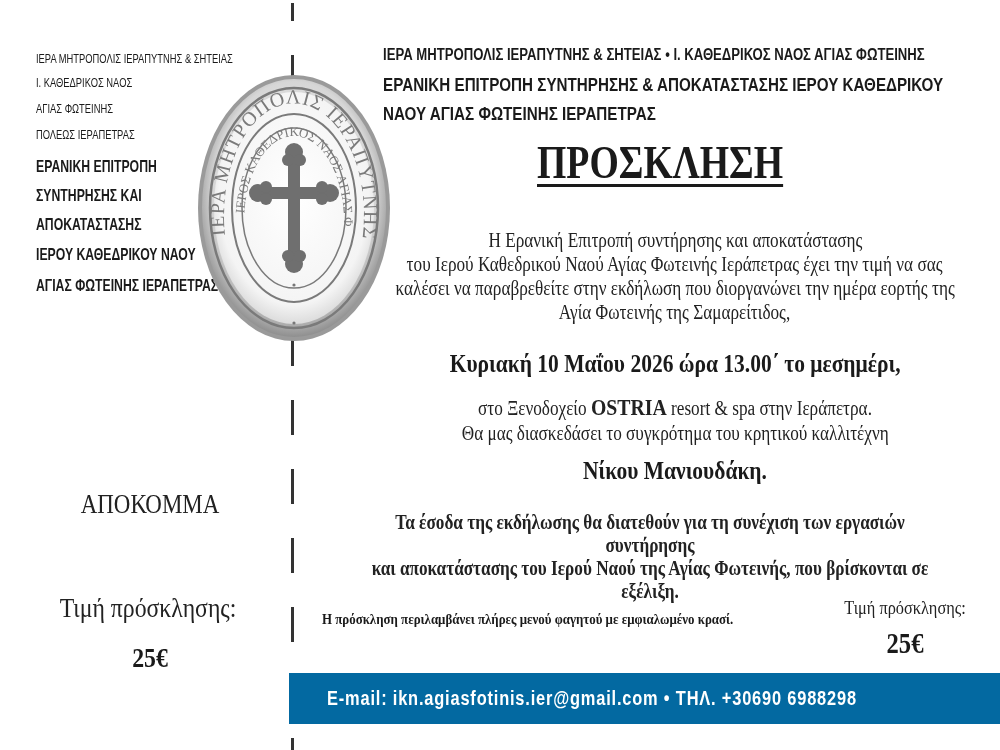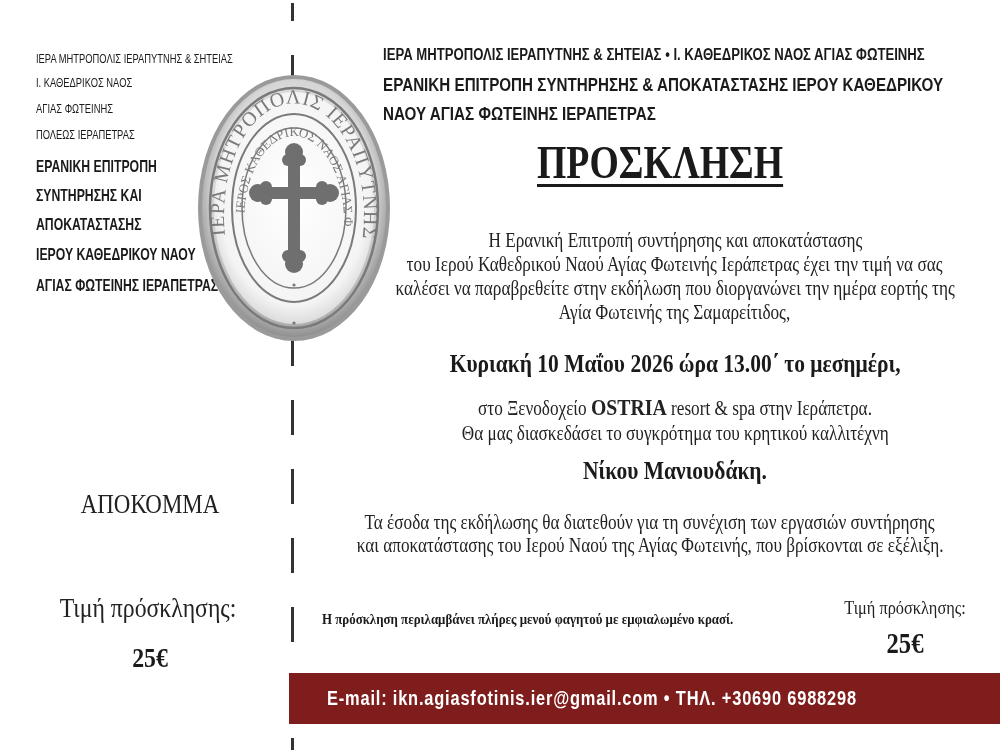--- a/index.html
+++ b/index.html
@@ -73,39 +73,39 @@
 
   .p1 { top: 229px; }
   .p1 .ln { height: 24px; }
 
   .date-line { position: absolute; left: 330px; width: 690px; top: 350px; text-align: center; }
   .venue-line { position: absolute; left: 330px; width: 690px; top: 395px; text-align: center; }
   .band-line { position: absolute; left: 330px; width: 690px; top: 422px; text-align: center; }
   .artist-line { position: absolute; left: 330px; width: 690px; top: 457px; text-align: center; }
 
   .proceeds { position: absolute; left: 305px; width: 690px; top: 511px; text-align: center; }
-  .proceeds .ln { height: 28px; }
+  .proceeds .ln { height: 28px; font-weight: bold; }
 
   .includes {
     position: absolute; left: 322px; top: 611px; white-space: nowrap;
     font-size: 15px; font-weight: bold; color: #1a1a1a;
     transform: scaleX(0.86); transform-origin: left top;
   }
   .price-label-r {
     position: absolute; left: 800px; width: 210px; top: 597px; text-align: center;
     font-size: 19px; color: #222; transform: scaleX(0.86); transform-origin: center top;
   }
   .price-r {
     position: absolute; left: 800px; width: 210px; top: 627px; text-align: center;
     font-size: 29px; font-weight: bold; transform: scaleX(0.85); transform-origin: center top;
   }
 
   .contact-bar {
     position: absolute; left: 289px; top: 673px; width: 711px; height: 51px;
-    background: #7f1d1d; color: #ffffff;
+    background: #0369a1; color: #ffffff;
   }
   .contact-bar span {
     position: absolute; left: 38px; top: 14px; white-space: nowrap;
     font-family: "Liberation Sans", sans-serif; font-weight: bold;
     font-size: 20px; letter-spacing: 1px;
     transform: scaleX(0.82); transform-origin: left top;
   }
 </style>
 </head>
 <body>

